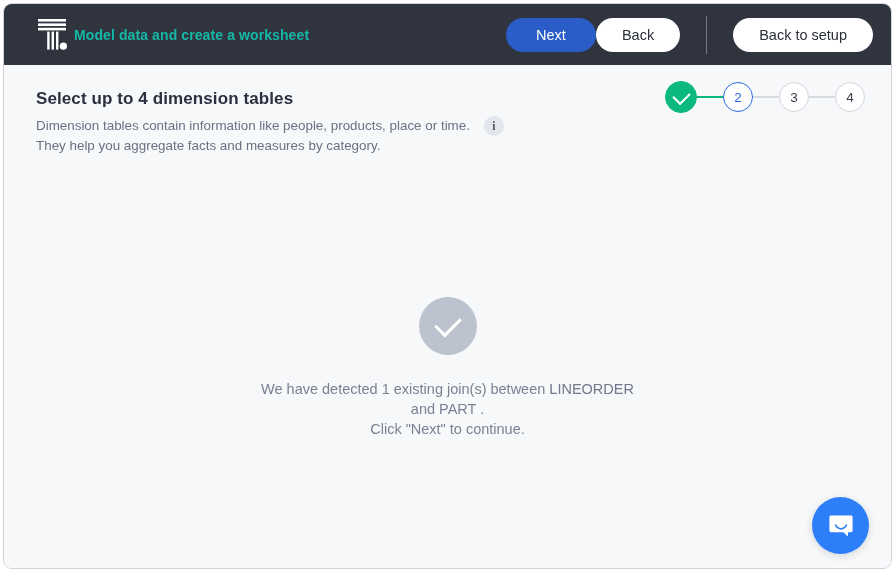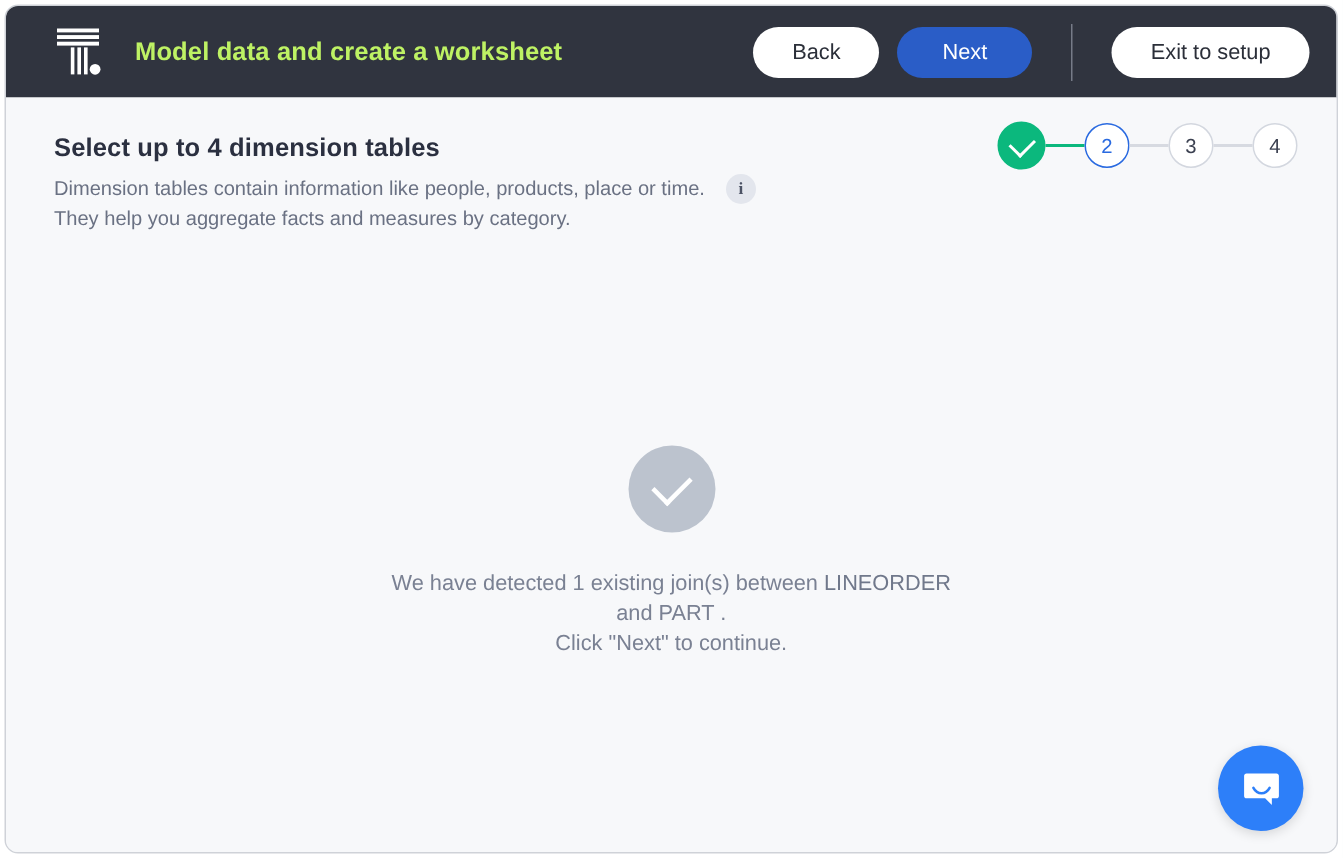--- a/index.html
+++ b/index.html
@@ -39,25 +39,24 @@
 
   .logo {
     width: 44px;
     height: 44px;
     position: relative;
     flex: 0 0 auto;
   }
   .logo svg { display: block; }
 
   .app-title {
-    color: #bef264;
-    font-size: 17px;
+    color: #14b8a6;
+    font-size: 14px;
     font-weight: bold;
     letter-spacing: 0.1px;
-    margin-left: 16px;
     white-space: nowrap;
   }
 
   .header-spacer { flex: 1 1 auto; }
 
   .btn {
     border: none;
     outline: none;
     cursor: pointer;
     border-radius: 18px;
@@ -252,24 +251,24 @@
         <rect x="21.6" y="18.6" width="2.4" height="18" fill="#ffffff"></rect>
         <rect x="26.0" y="18.6" width="2.4" height="18" fill="#ffffff"></rect>
         <circle cx="33.4" cy="33.2" r="3.6" fill="#ffffff"></circle>
       </svg>
     </div>
 
     <div class="app-title">Model data and create a worksheet</div>
 
     <div class="header-spacer"></div>
 
+    <button class="btn btn-primary btn-next">Next</button>
     <button class="btn btn-light btn-back">Back</button>
-    <button class="btn btn-primary btn-next">Next</button>
     <div class="divider-v"></div>
-    <button class="btn btn-light btn-exit">Exit to setup</button>
+    <button class="btn btn-light btn-exit">Back to setup</button>
   </div>
 
   <div class="body">
 
     <div class="intro">
       <h1>Select up to 4 dimension tables</h1>
       <p>
         <span class="desc-line1">
           <span>Dimension tables contain information like people, products, place or time.</span>
           <span class="info-badge">i</span>

